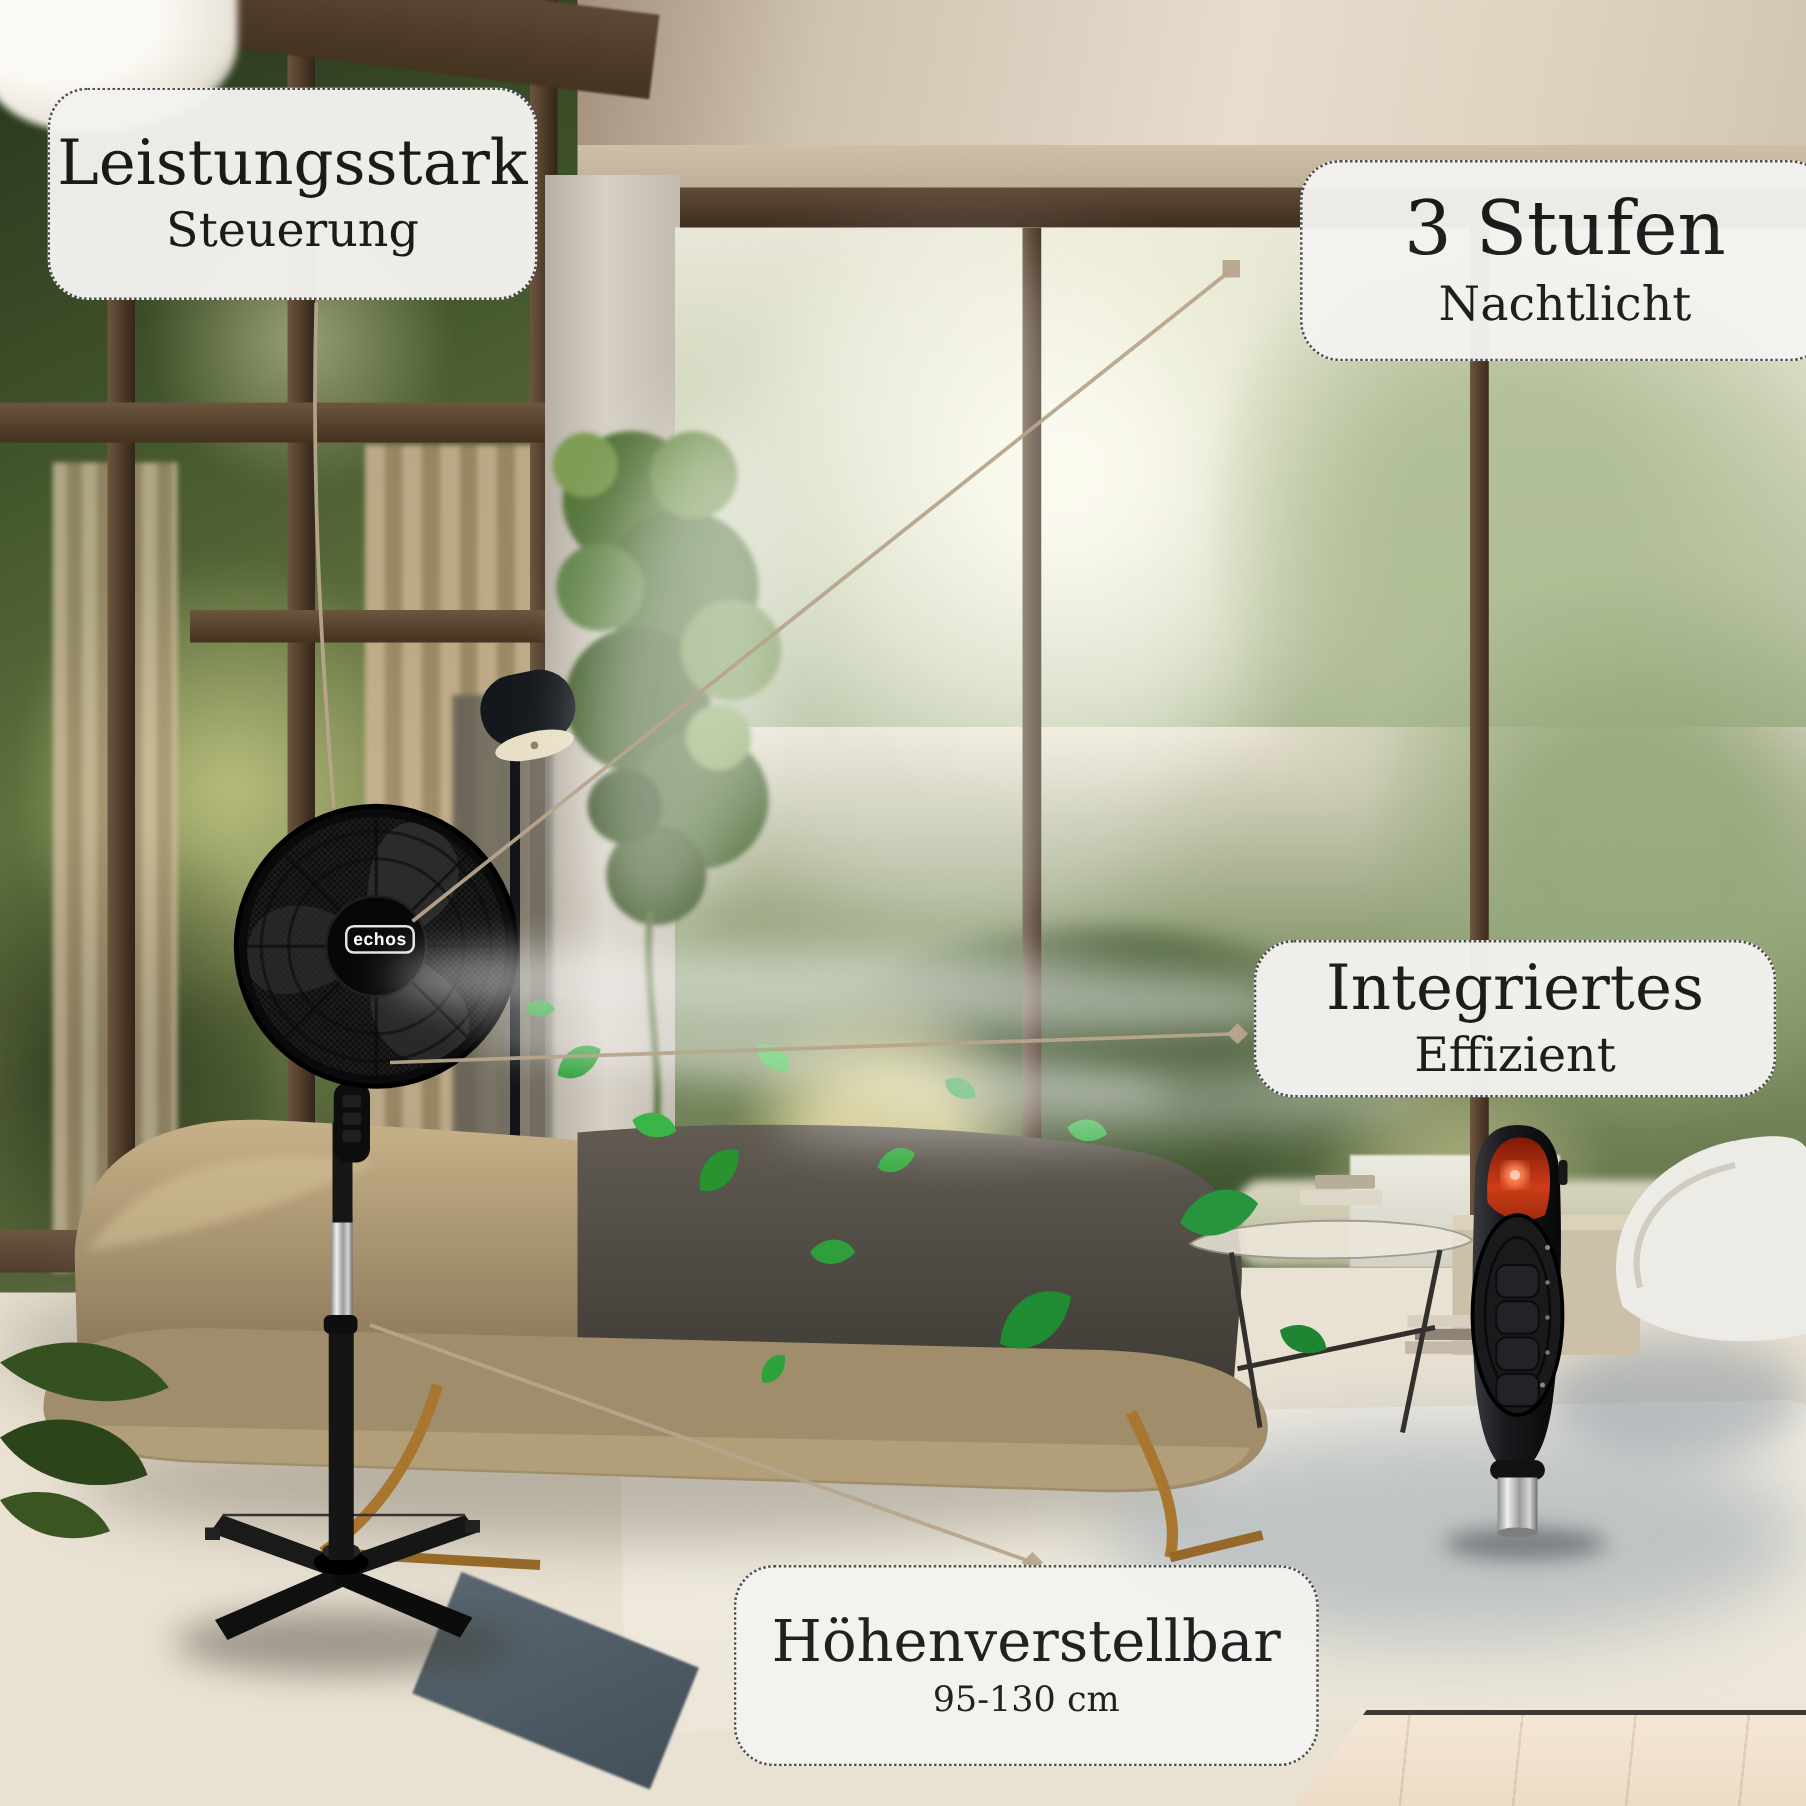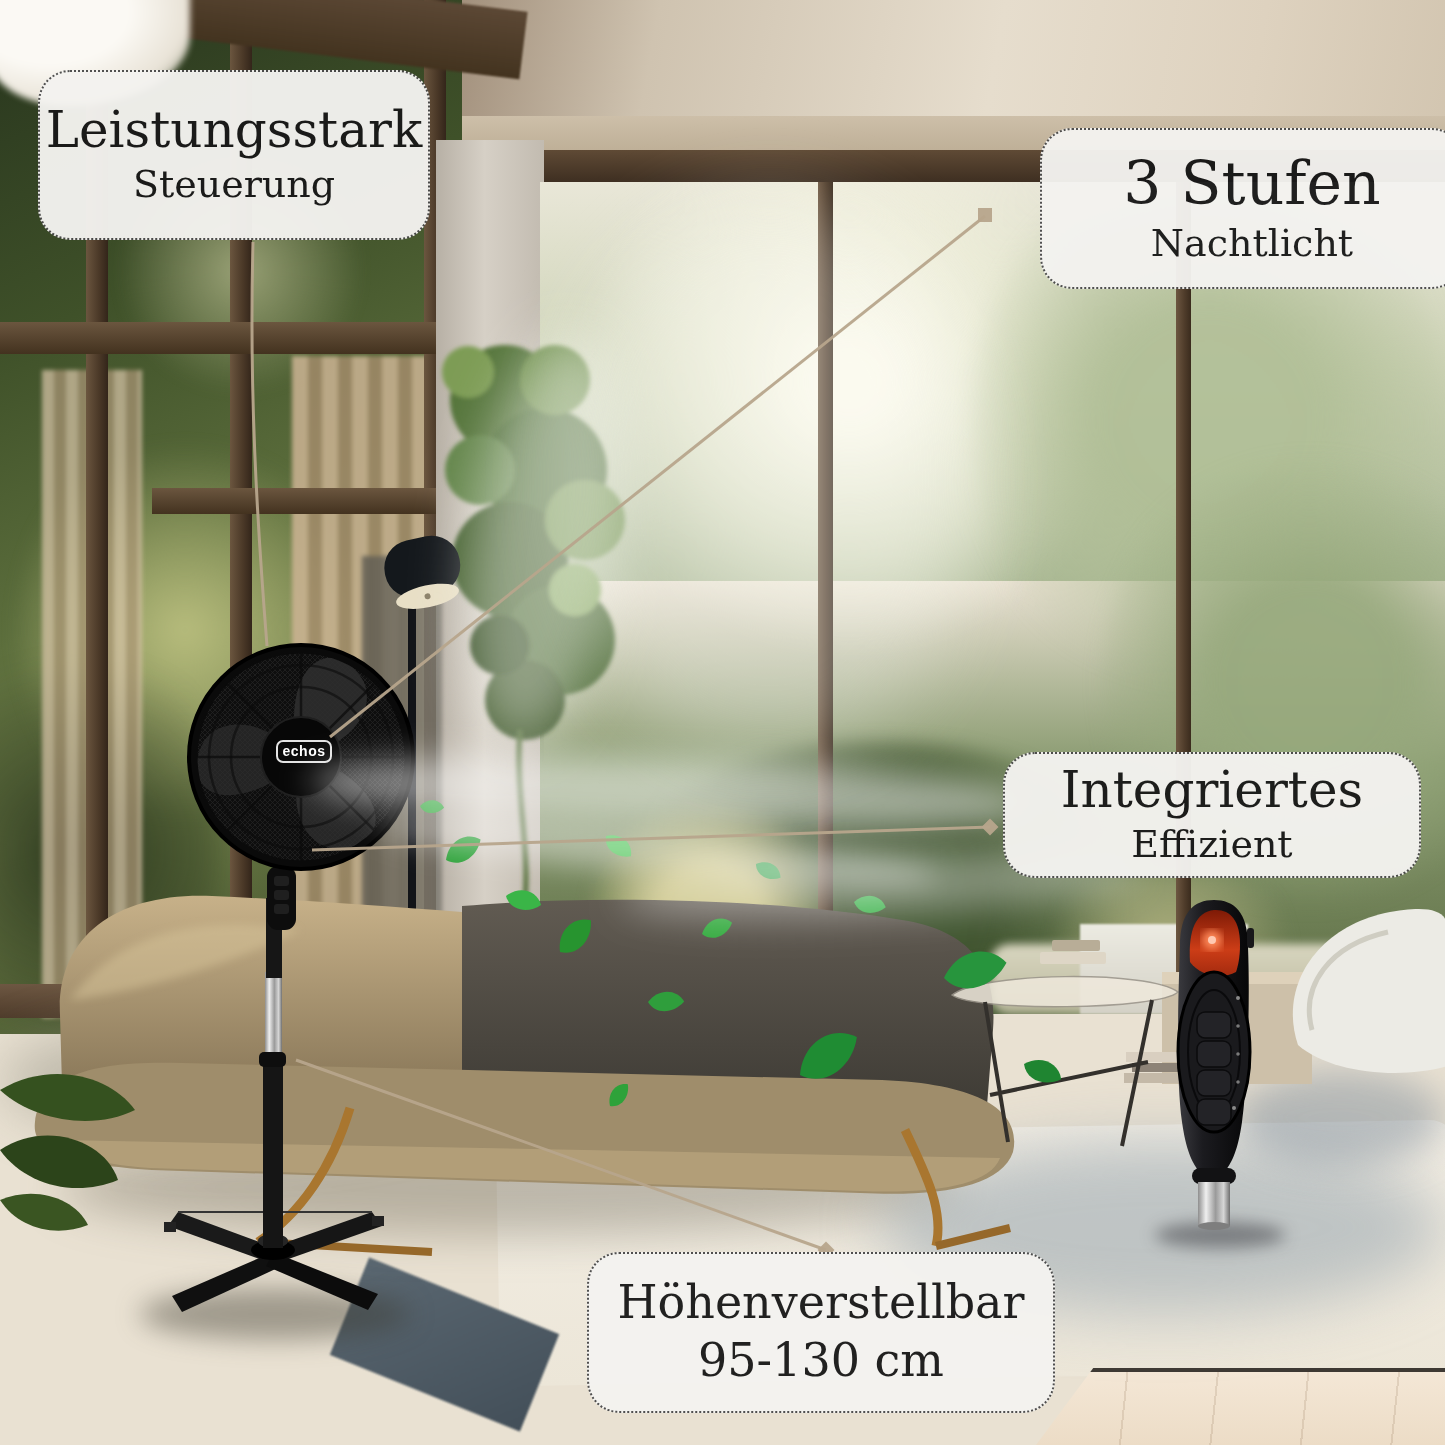--- a/index.html
+++ b/index.html
@@ -106,21 +106,21 @@
   #label-power .label-title{font-size:50px;}
   #label-power .label-sub{font-size:38px;}
   #label-speed{left:1040px;top:128px;width:424px;height:161px;}
   #label-speed .label-title{font-size:60px;}
   #label-speed .label-sub{font-size:38px;}
   #label-light{left:1003px;top:752px;width:418px;height:126px;}
   #label-light .label-title{font-size:50px;}
   #label-light .label-sub{font-size:38px;}
   #label-height{left:587px;top:1252px;width:468px;height:161px;}
   #label-height .label-title{font-size:46px;}
-  #label-height .label-sub{font-size:46px;text-align:center;}
+  #label-height .label-sub{font-size:28px;text-align:center;}
 
   .callout{stroke:var(--callout-line,#b7a58c);stroke-width:3;fill:none;opacity:.95;}
   .marker{fill:var(--callout-line,#b7a58c);opacity:.95;}
 </style>
 </head>
 <body>
 
 <div id="canvas">
 
   <div class="abs ceiling"></div>

